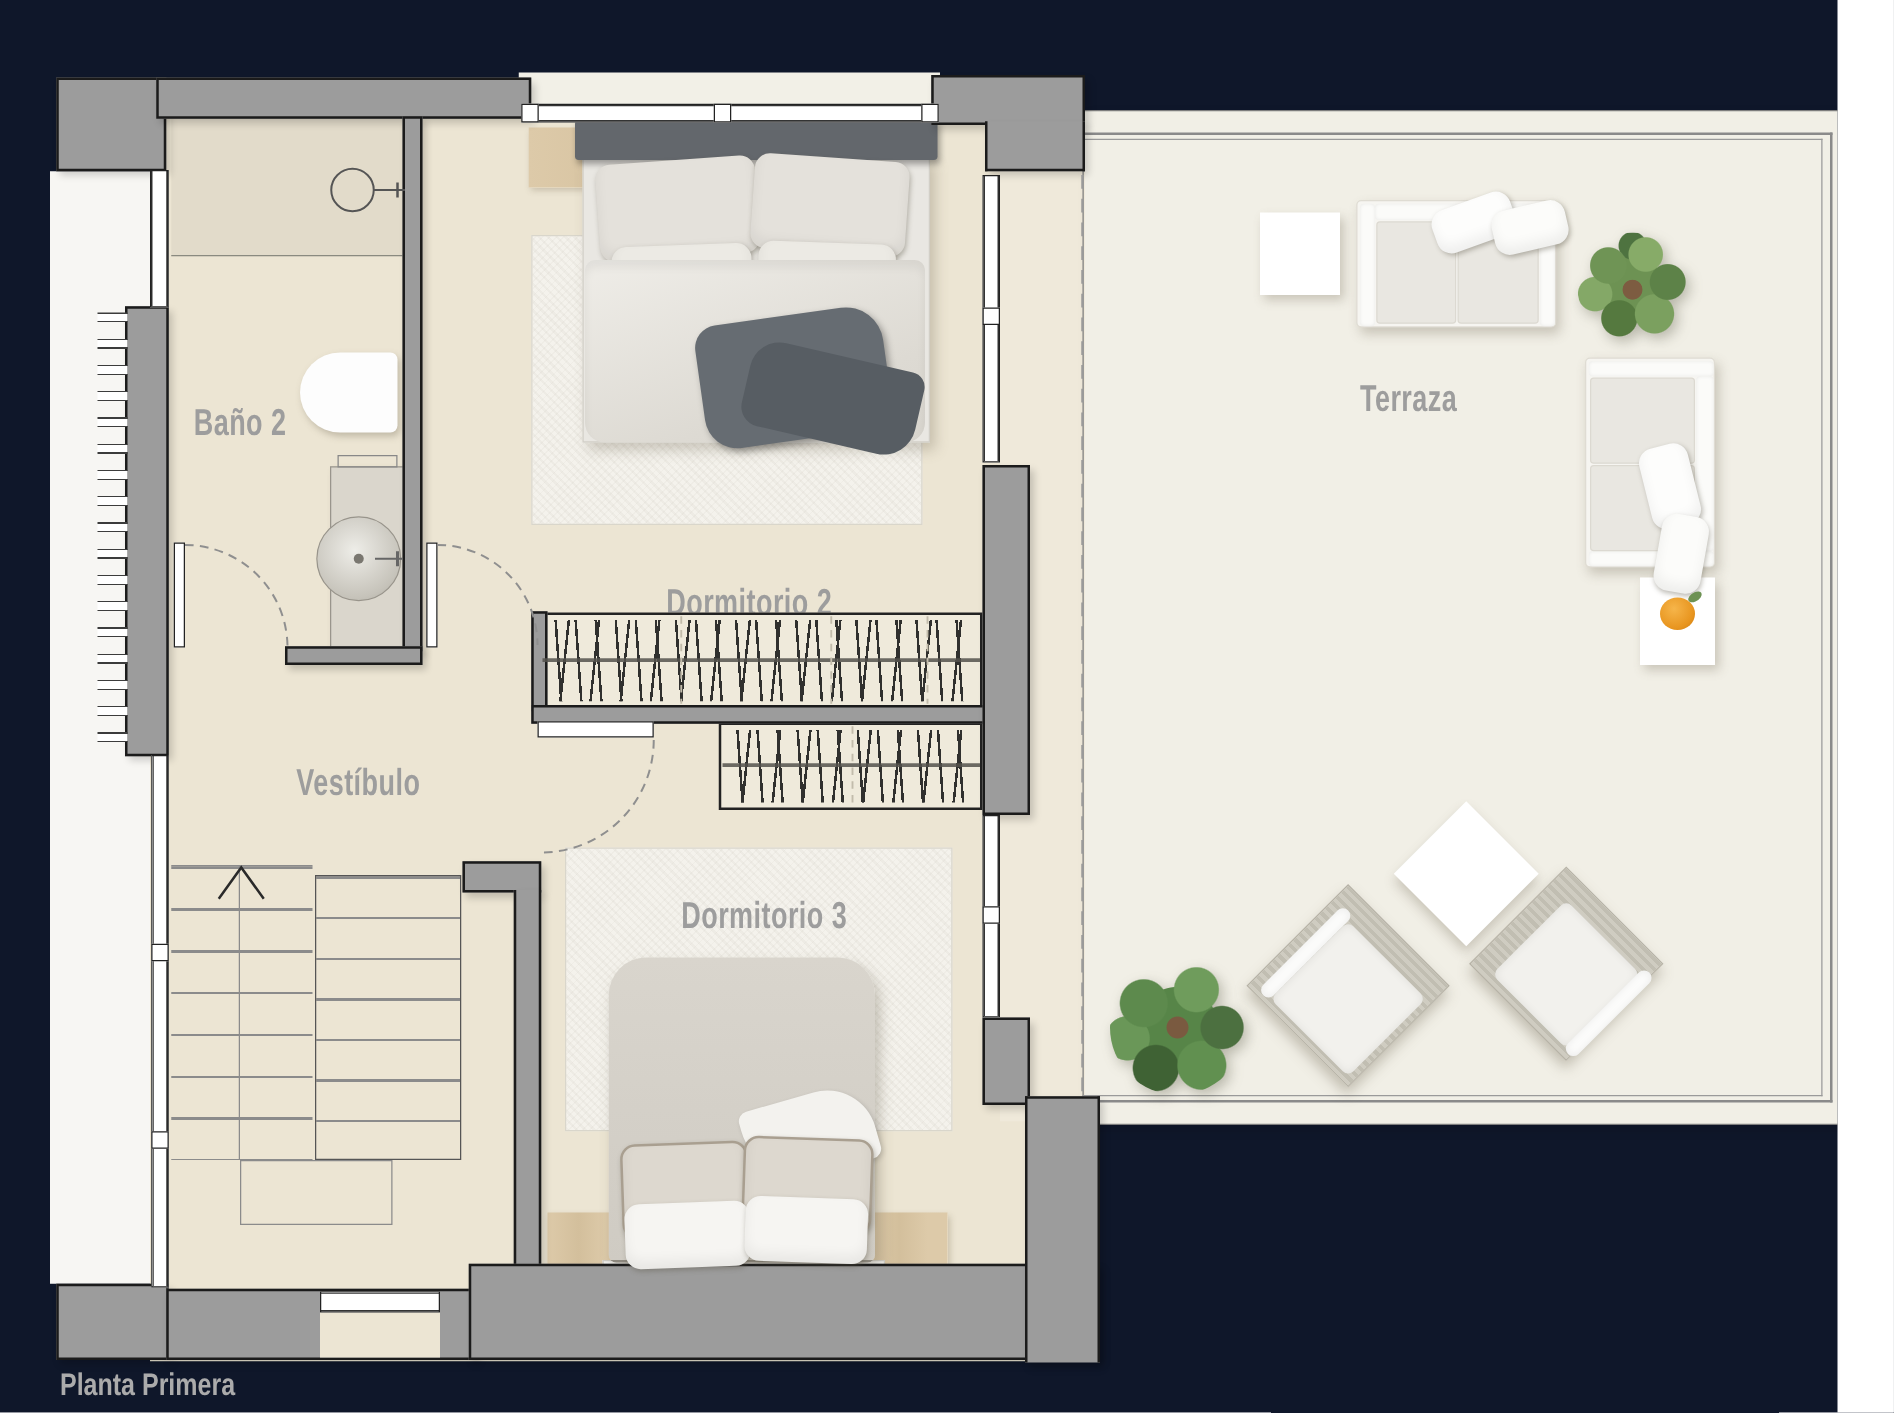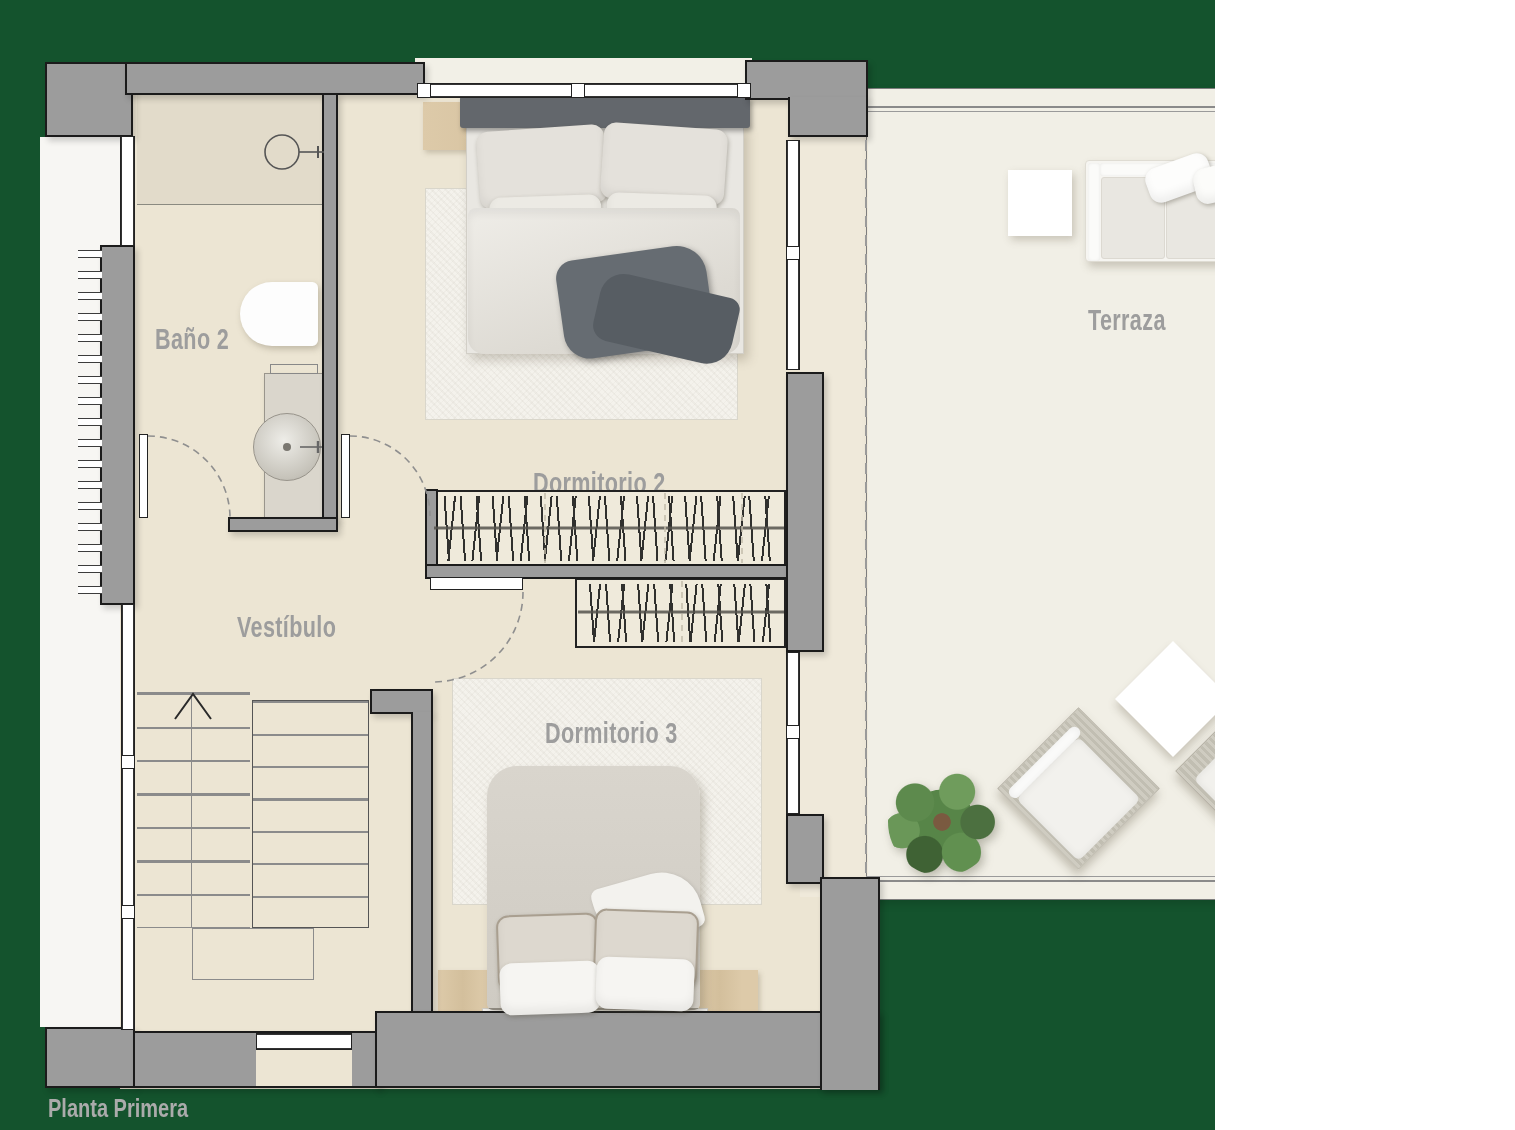--- a/index.html
+++ b/index.html
@@ -1,16 +1,16 @@
 <!DOCTYPE html>
 <html><head>
 <meta charset="utf-8">
 <style>
   html,body{margin:0;padding:0;background:#fff;}
-  #canvas{position:relative;width:1215px;height:1130px;background:#14532d;overflow:hidden;
+  #canvas{position:relative;width:1470px;height:1130px;background:#0f172a;overflow:hidden;
           font-family:"Liberation Sans",sans-serif;}
   .abs{position:absolute;box-sizing:border-box;}
   .floor{background:#ece5d3;}
   .wall{background:#9c9c9c;border:2px solid #1b1b1b;box-shadow:3px 4px 6px rgba(0,0,0,.18);}
   .wall.noshadow{box-shadow:none;}
   .window{background:#fff;border:1px solid #222;}
   .win-h{box-shadow:inset 0 5px 0 -4px #333, inset 0 -5px 0 -4px #333;}
   .win-v{box-shadow:inset 5px 0 0 -4px #333, inset -5px 0 0 -4px #333;}
   .mull-h{position:absolute;top:-1px;bottom:-1px;width:12px;background:#fff;border:1px solid #222;}
   .mull-v{position:absolute;left:-1px;right:-1px;height:12px;background:#fff;border:1px solid #222;}

